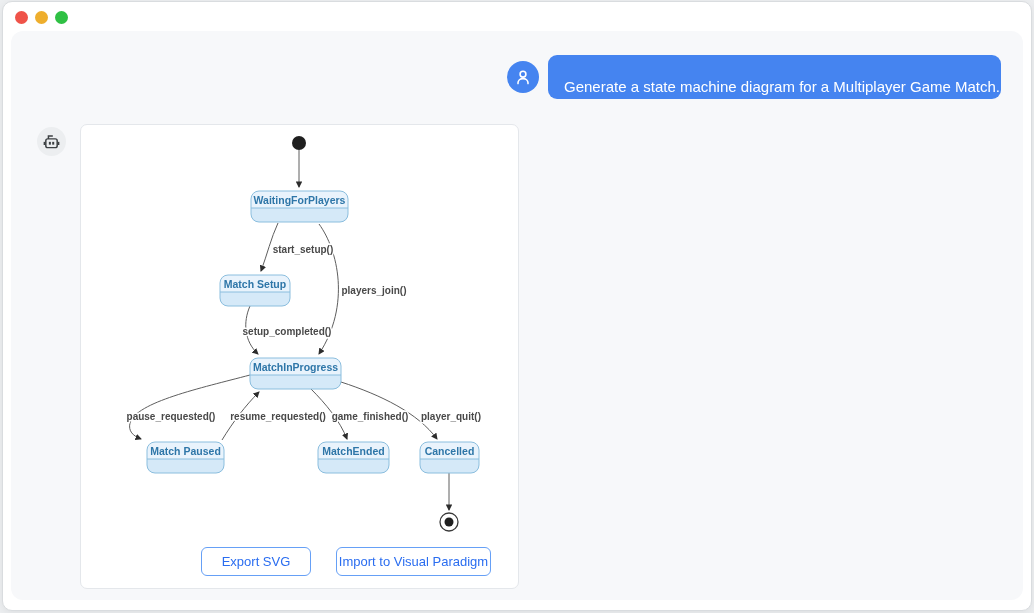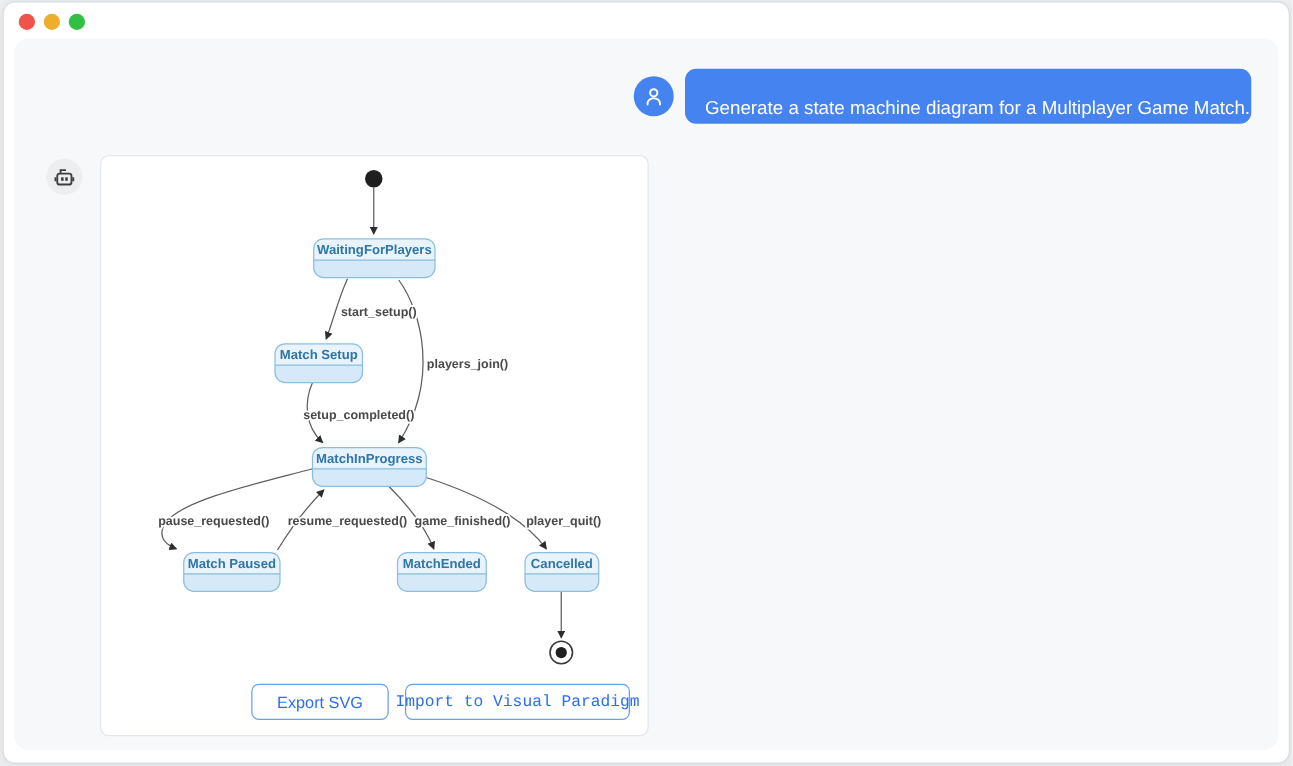--- a/index.html
+++ b/index.html
@@ -48,21 +48,21 @@
   }
   .card svg.diagram{position:absolute;left:0;top:0;}
   .btn{
     position:absolute;height:29px;background:#fff;
     border:1px solid #66a0f6;border-radius:6px;color:#2a6df0;
     font-family:"Liberation Sans",sans-serif;font-size:13px;font-weight:500;
     display:flex;align-items:center;justify-content:center;cursor:pointer;
     box-sizing:border-box;white-space:nowrap;text-align:right;
   }
   .btn.export{left:120px;top:422px;width:110px;}
-  .btn.import{left:243px;top:422px;width:180px;font-family:Liberation Mono, monospace;}
+  .btn.import{left:255px;top:422px;width:155px;}
   
   .edge{fill:none;stroke:#5e5e5e;stroke-width:1;}
   .st-bg{fill:#e9f3fc;stroke:none;}
   .st-low{fill:#d5e9f8;stroke:none;}
   .st-frame{fill:none;stroke:#8bbede;stroke-width:1;}
   .st-div{stroke:#8bbede;stroke-width:1;}
   .st-name{
     font-family:"Liberation Sans",sans-serif;font-size:10.5px;font-weight:600;
     fill:#2e76a8;text-anchor:middle;
   }

